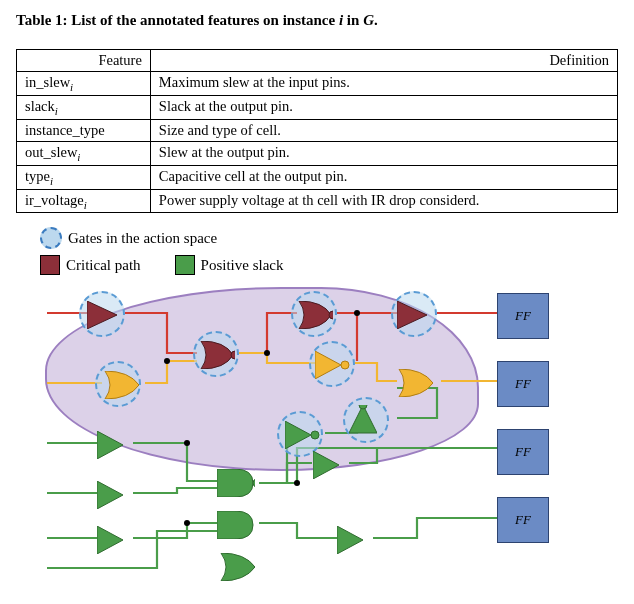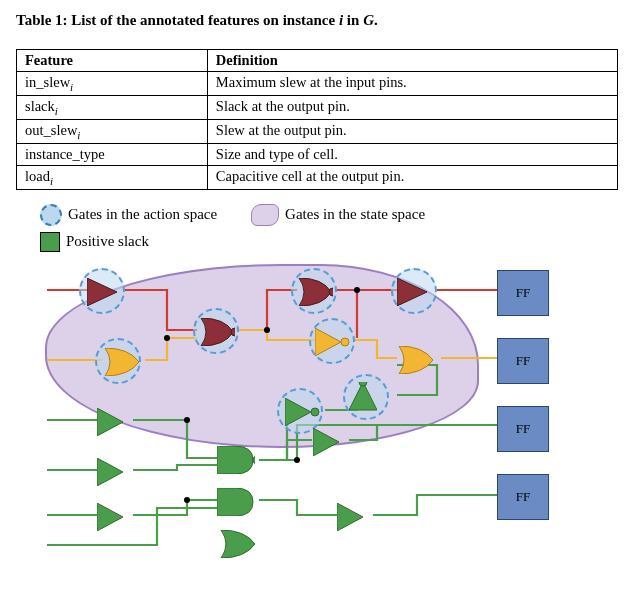--- a/index.html
+++ b/index.html
@@ -22,21 +22,21 @@
     width: 100%;
     margin-bottom: 14px;
   }
   td, th {
     border: 1px solid #000;
     padding: 2px 8px;
     font-size: 14.5px;
     text-align: left;
     vertical-align: top;
   }
-  th { font-weight: bold; }
+  th { font-weight: normal; text-align: right; }
   .sub { font-style: italic; font-size: 11px; vertical-align: sub; }
   .legend {
     margin: 8px 0 8px 24px;
   }
   .legend-row {
     display: flex;
     align-items: center;
     gap: 34px;
     margin-bottom: 6px;
   }
@@ -101,20 +101,21 @@
     position: absolute;
     width: 50px;
     height: 44px;
     background: #6b8bc5;
     border: 1.5px solid #2d4370;
     display: flex;
     align-items: center;
     justify-content: center;
     font-size: 13px;
     color: #000;
+    font-style: italic;
   }
   svg.wires {
     position: absolute;
     left: 0; top: 0; width: 560px; height: 310px;
     pointer-events: none;
   }
 </style>
 </head>
 <body>
 
@@ -130,46 +131,50 @@
   </tr>
   <tr>
     <td><span>in_slew</span><span class="sub">i</span></td>
     <td>Maximum slew at the input pins.</td>
   </tr>
   <tr>
     <td><span>slack</span><span class="sub">i</span></td>
     <td>Slack at the output pin.</td>
   </tr>
   <tr>
+    <td><span>instance_type</span></td>
+    <td>Size and type of cell.</td>
+  </tr>
+  <tr>
     <td><span>out_slew</span><span class="sub">i</span></td>
     <td>Slew at the output pin.</td>
   </tr>
   <tr>
-    <td><span>instance_type</span></td>
-    <td>Size and type of cell.</td>
-  </tr>
-  <tr>
-    <td><span>load</span><span class="sub">i</span></td>
+    <td><span>type</span><span class="sub">i</span></td>
     <td>Capacitive cell at the output pin.</td>
+  </tr>
+  <tr>
+    <td><span>ir_voltage</span><span class="sub">i</span></td>
+    <td>Power supply voltage at th cell with IR drop considerd.</td>
   </tr>
 </tbody>
   </table>
 
 <div class="legend">
   <div class="legend-row">
     <div class="legend-item">
       <span class="swatch sw-action"></span>
       <span>Gates in the action space</span>
     </div>
-    <div class="legend-item">
-      <span class="swatch sw-state"></span>
-      <span>Gates in the state space</span>
-    </div>
   </div>
   <div class="legend-row">
+    <div class="legend-item">
+      <span class="swatch sw-critical"></span>
+      <span>Critical path</span>
+    </div>
     <div class="legend-item">
       <span class="swatch sw-pos"></span>
       <span>Positive slack</span>
     </div>
   </div>
 </div>
 
 <div class="diagram">
   <div class="state-blob"></div>
 

